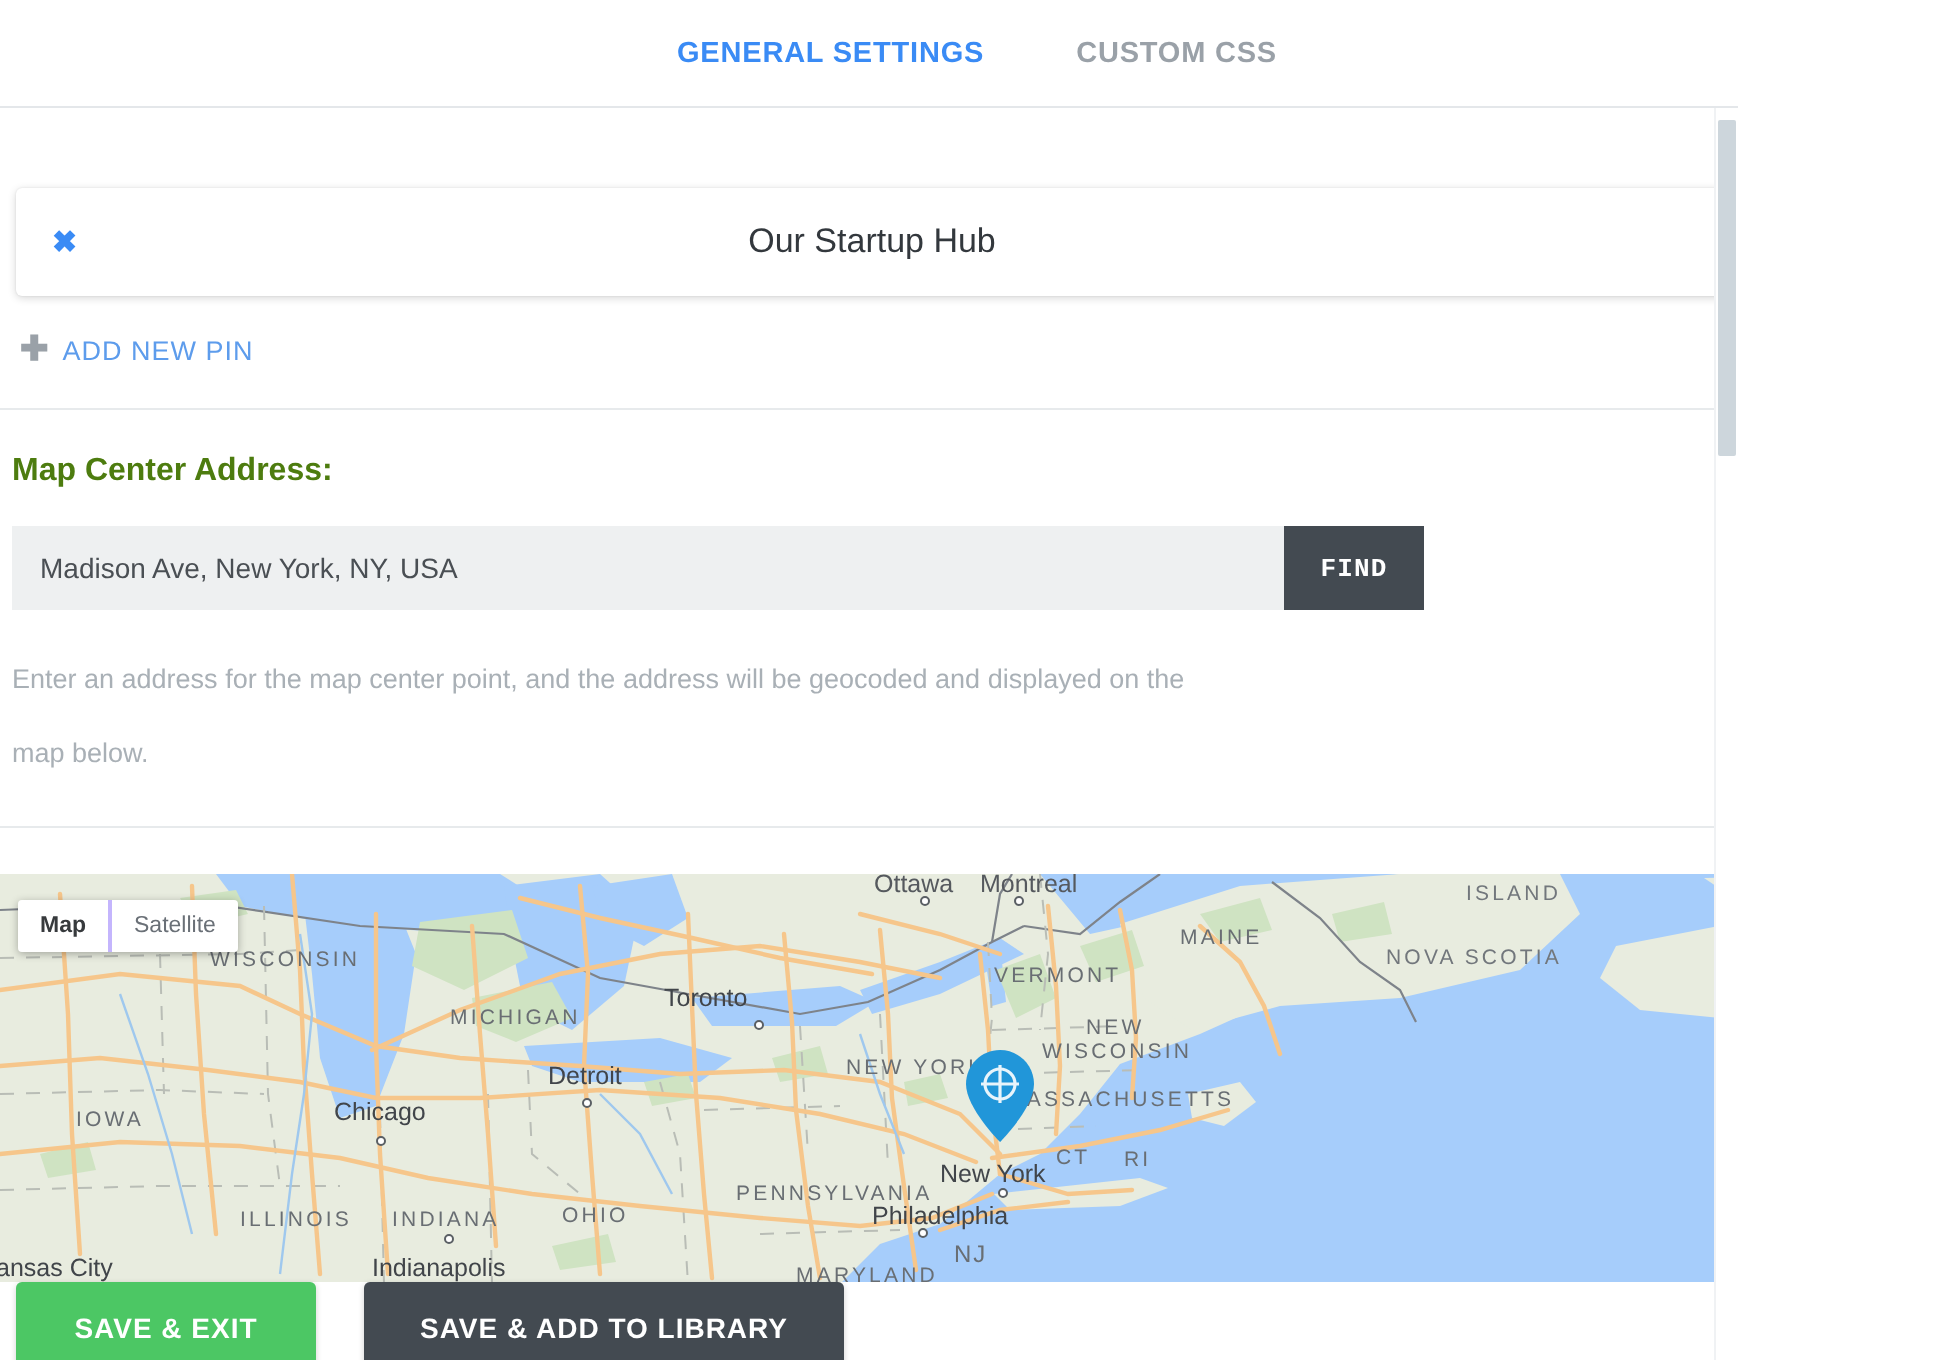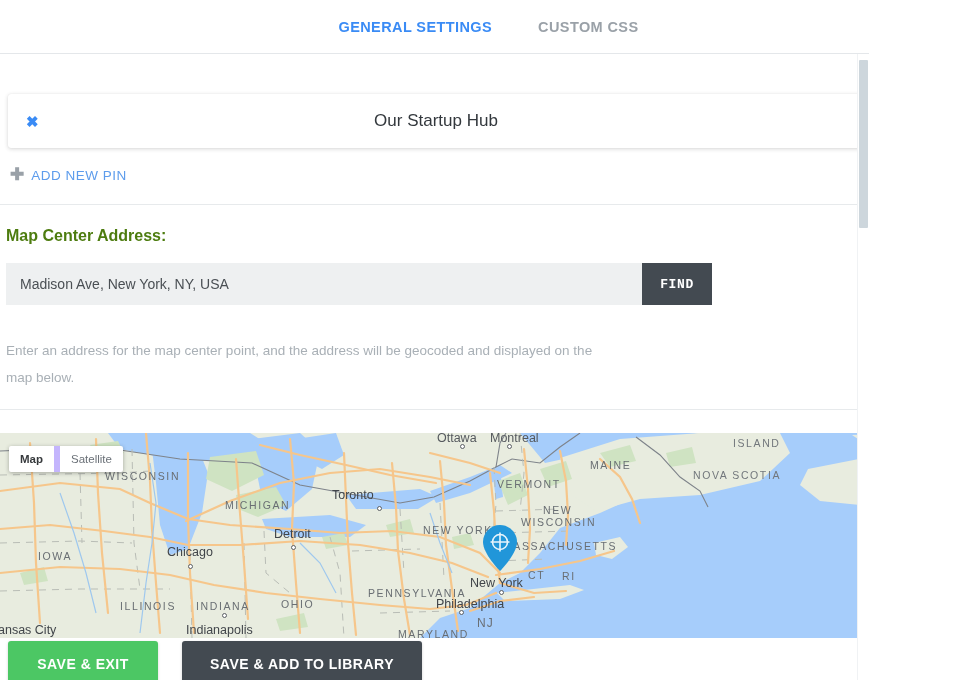--- a/index.html
+++ b/index.html
@@ -175,23 +175,22 @@
     font-size: 13px;
     font-weight: bold;
     letter-spacing: 0.6px;
     cursor: pointer;
     text-transform: uppercase;
   }
   .addr-help {
     padding: 16px 0 0 6px;
     width: 620px;
     font-size: 13.5px;
-    line-height: 27px;
+    line-height: 37px;
     color: #a9b0b6;
-    margin-top: 16px;
   }
 
   
   .map-section { padding-top: 23px; }
   .map {
     position: relative;
     left: 0;
     width: 938px;
     height: 205px;
     overflow: hidden;
@@ -238,21 +237,21 @@
     z-index: 20;
   }
   .map-type div {
     font-size: 11.5px;
     padding: 7px 11px;
     cursor: pointer;
     user-select: none;
     white-space: nowrap;
   }
   .mt-map { color: #373a3d; font-weight: bold; }
-  .mt-sat { color: #6a7077; border-left: 6px solid #c4b5fd; }
+  .mt-sat { color: #6a7077; border-left: 2px solid #c4b5fd; }
 
   .map-pin {
     position: absolute;
     left: 482px; top: 525px;
     width: 36px; height: 46px;
     z-index: 15;
   }
 
   
   .btnbar {

